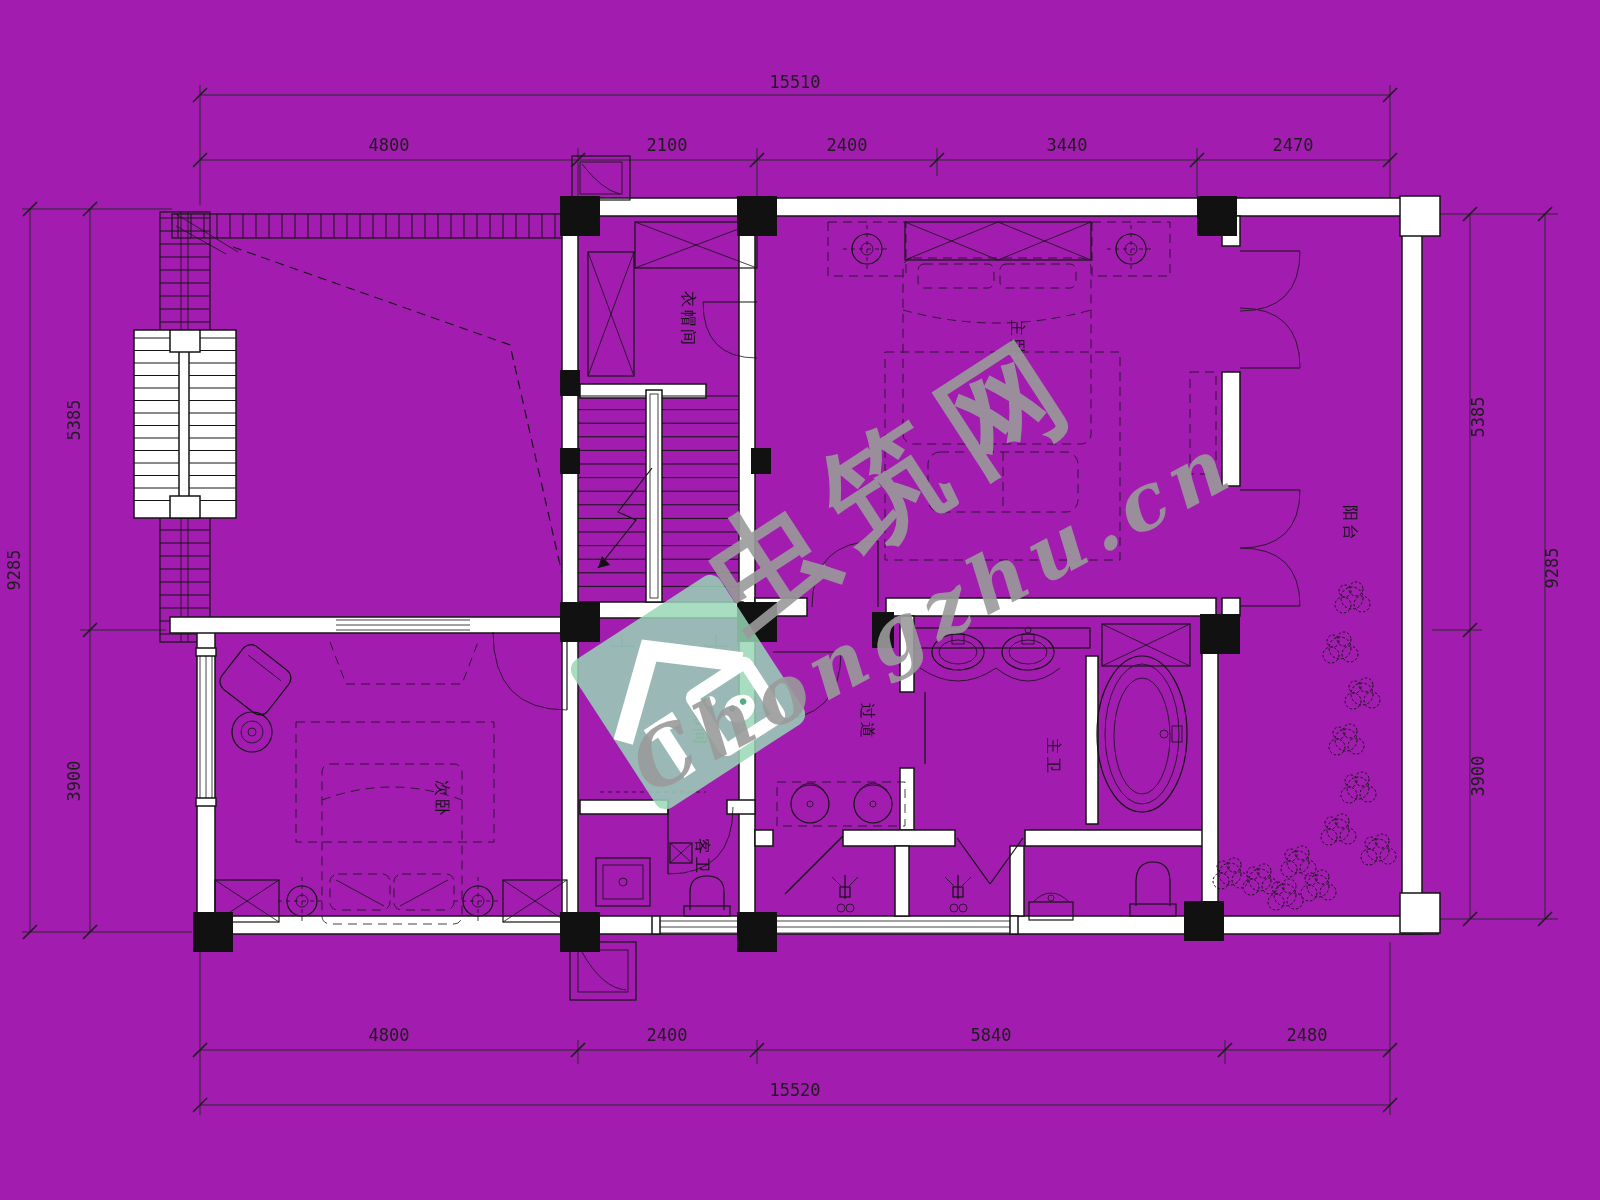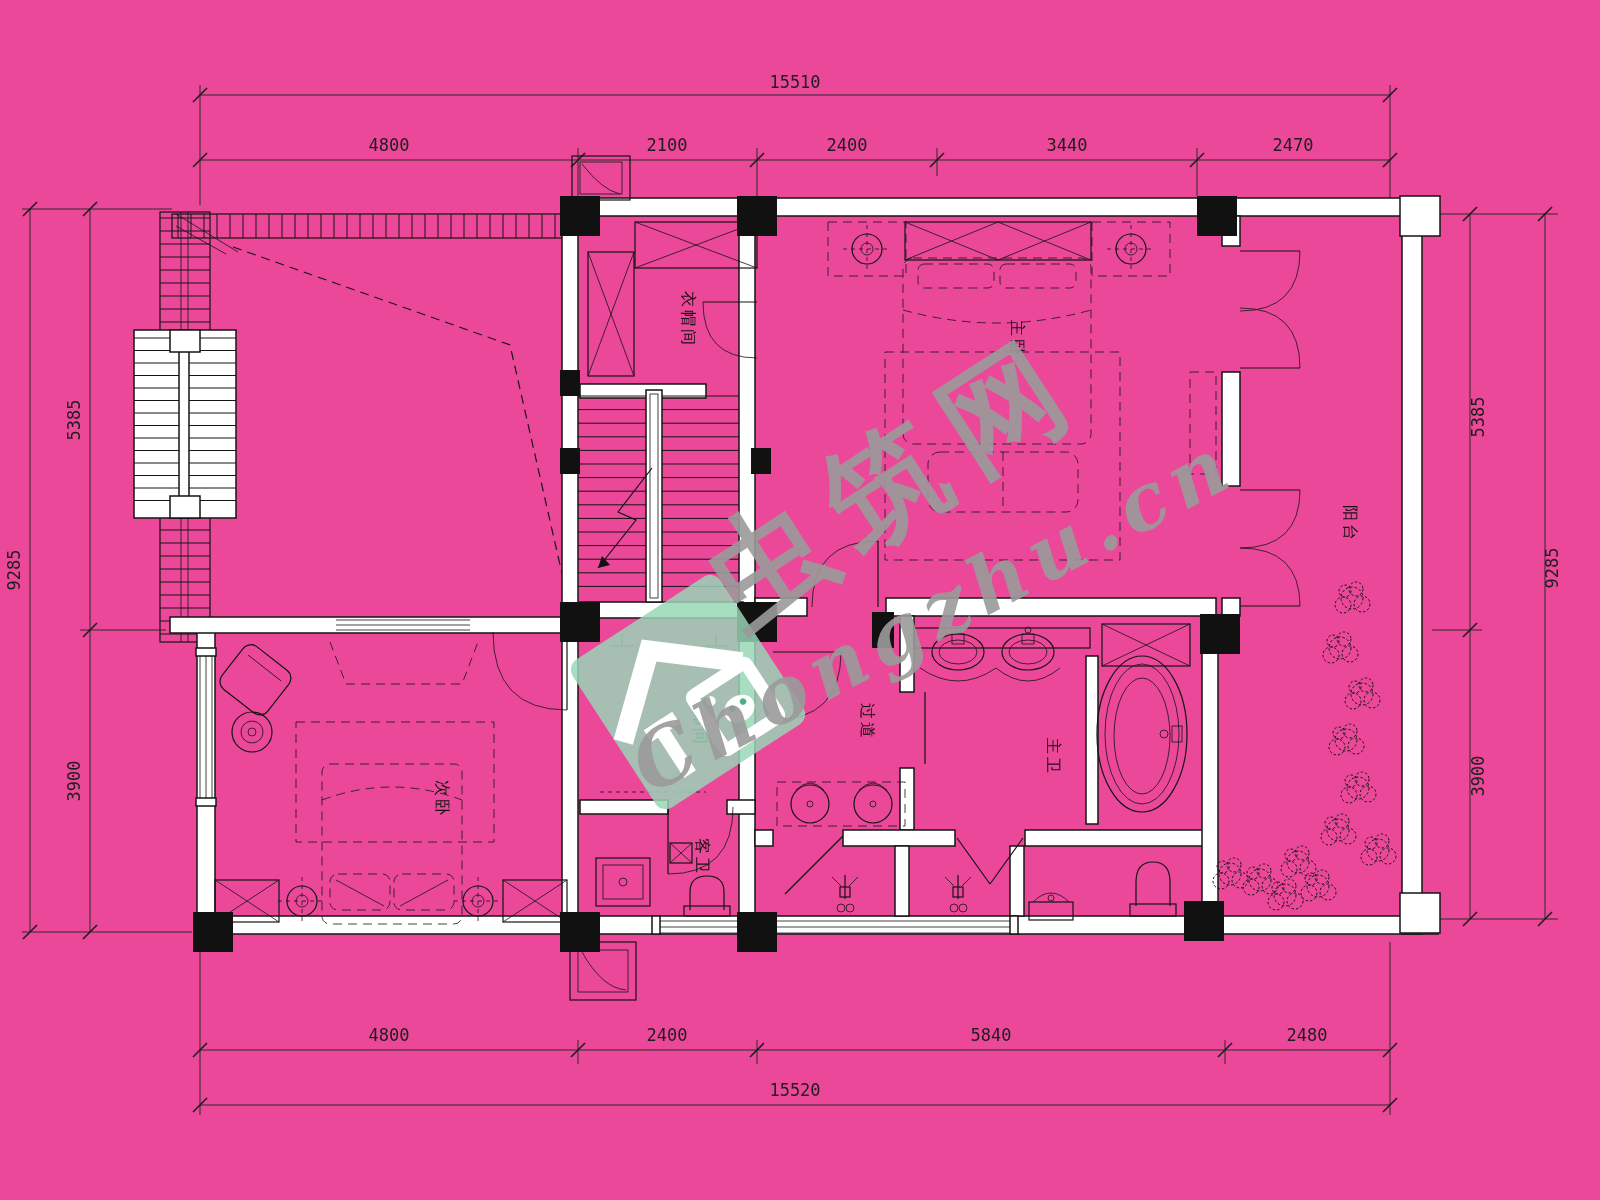--- a/index.html
+++ b/index.html
@@ -1,16 +1,16 @@
 <!DOCTYPE html>
 <html><head>
 <meta charset="utf-8">
 <style>
   html,body{margin:0;padding:0;background:#fff;}
-  .stage{width:1600px;height:1200px;position:relative;background:#ec4899;}
+  .stage{width:1600px;height:1200px;position:relative;background:#a21caf;}
   svg{display:block;}
   
   .ln{stroke:#141414;stroke-width:1.2;fill:none;}
   .thin{stroke:#141414;stroke-width:.8;fill:none;}
   .w{fill:#fff;stroke:#141414;stroke-width:1.5;}
   .blk{fill:#111;stroke:none;}
   .dash{stroke-dasharray:9 6;}
   .dash2{stroke-dasharray:4 4;}
   .hatch line{stroke:#141414;stroke-width:1;}
   .dim line{stroke:#2b2b2b;stroke-width:1;}

